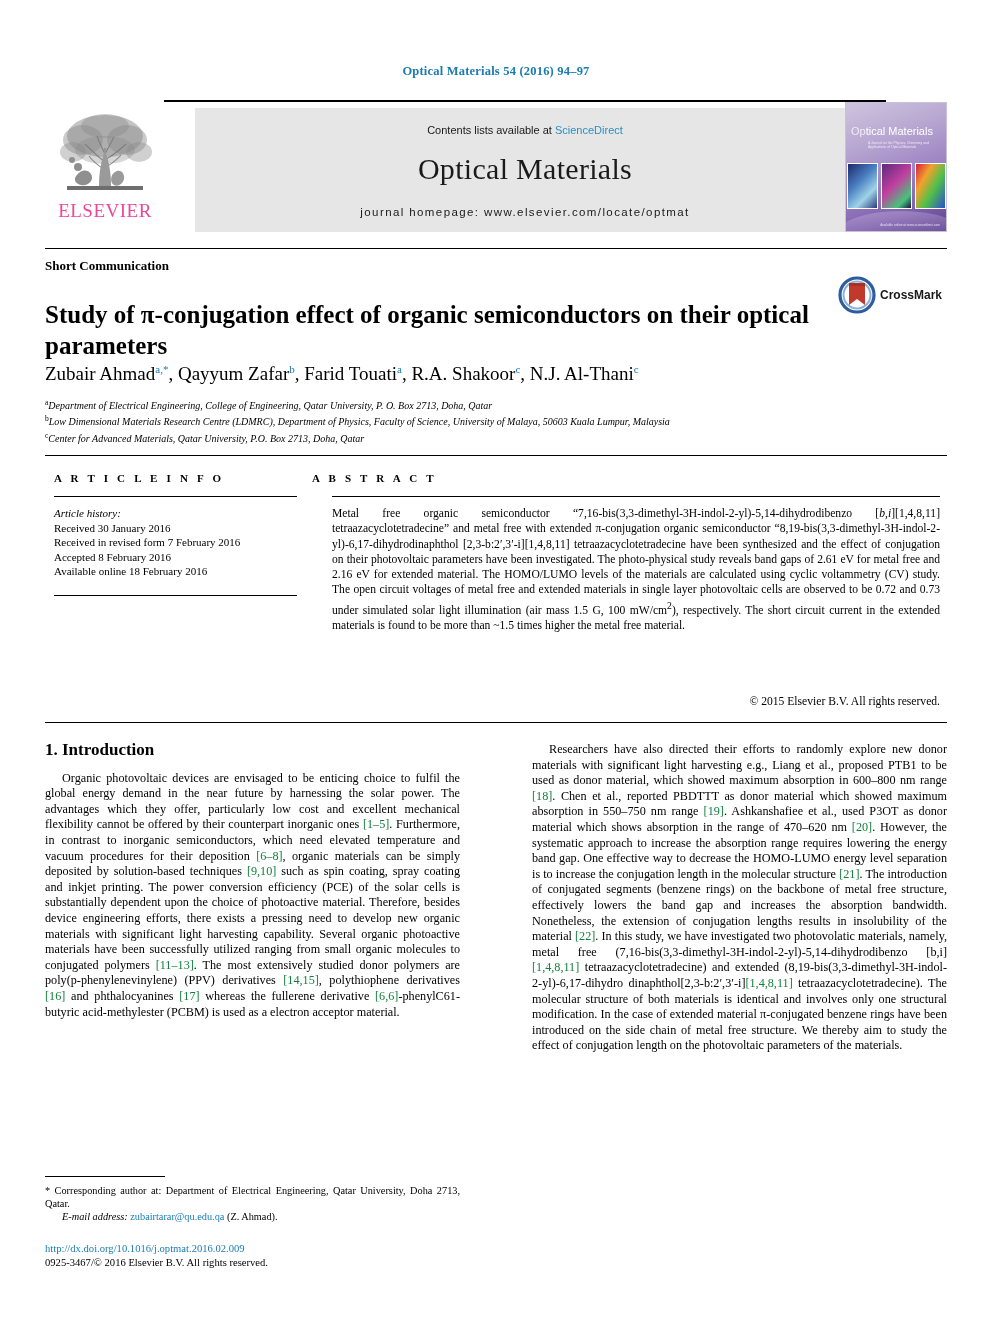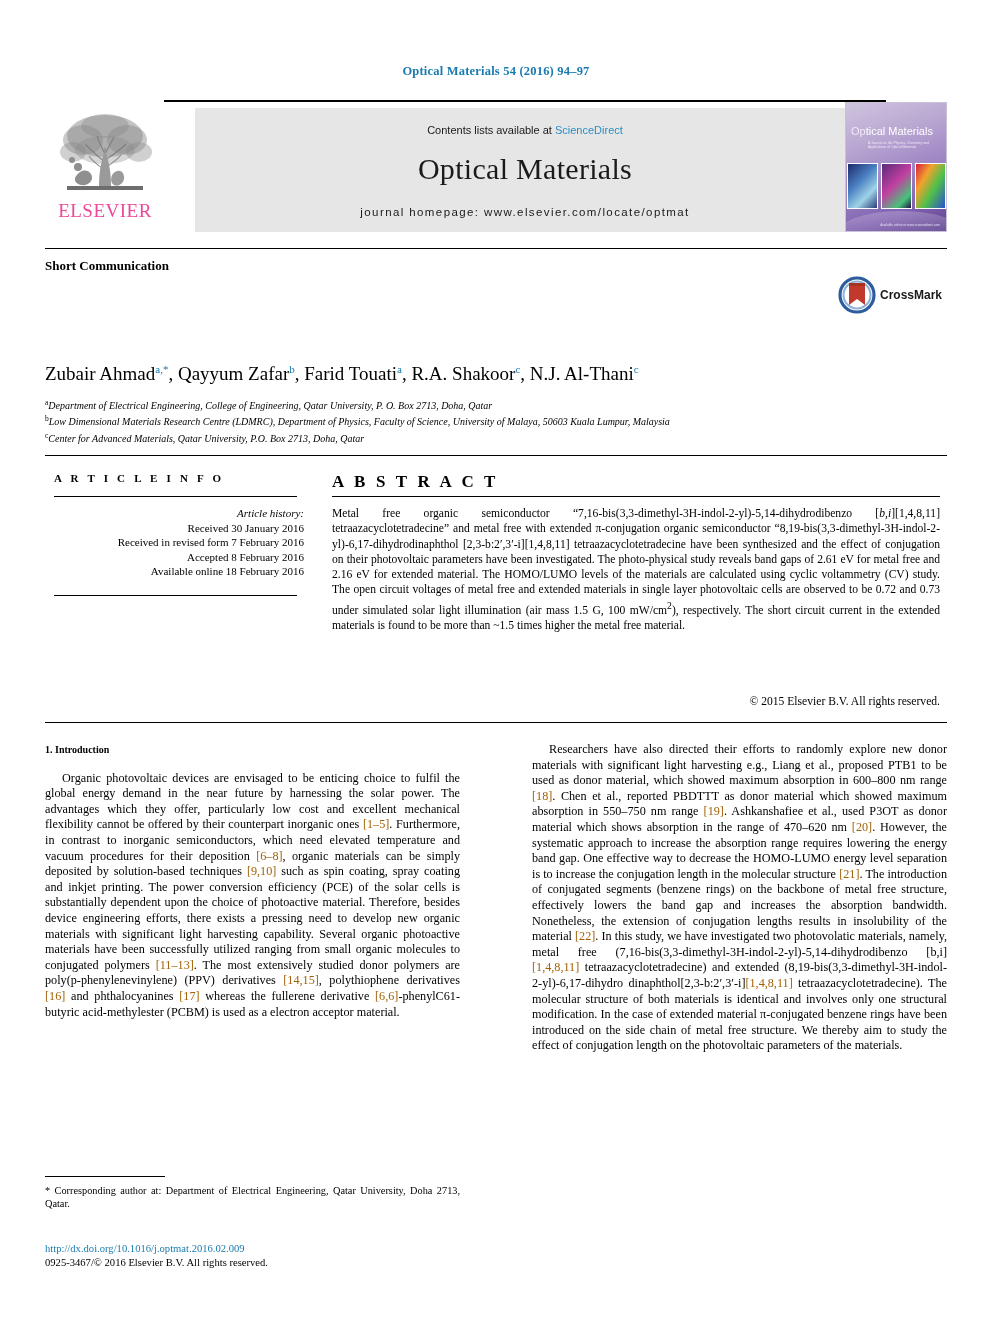--- a/index.html
+++ b/index.html
@@ -282,23 +282,23 @@
     top: 472px;
     left: 54px;
     font-family: "Liberation Serif", serif;
     font-size: 11px;
     font-weight: bold;
     letter-spacing: 3.2px;
   }
   .abs-head {
     position: absolute;
     top: 472px;
-    left: 332px;
-    font-family: "Liberation Serif", serif;
-    font-size: 17px;
+    left: 312px;
+    font-family: "Liberation Serif", serif;
+    font-size: 11px;
     font-weight: bold;
     letter-spacing: 3.2px;
   }
   .info-rule-2 {
     position: absolute;
     top: 496px;
     left: 54px;
     width: 243px;
     height: 1px;
     background: #000;
@@ -312,21 +312,20 @@
     background: #000;
   }
   .history {
     position: absolute;
     top: 506px;
     left: 54px;
     width: 250px;
     font-family: "Liberation Serif", serif;
     font-size: 11px;
     line-height: 14.6px;
-    text-align: right;
   }
   .history .lab { font-style: italic; }
   .kw-rule {
     position: absolute;
     top: 595px;
     left: 54px;
     width: 243px;
     height: 1px;
     background: #000;
   }
@@ -376,26 +375,26 @@
     top: 742px;
     width: 415px;
     font-family: "Liberation Serif", serif;
     font-size: 12.2px;
     line-height: 15.6px;
     text-align: justify;
   }
   .col-left { left: 45px; }
   .col-right { left: 532px; }
   .sec-title {
-    font-size: 10px;
+    font-size: 17px;
     font-weight: bold;
     margin: 0 0 13px 0;
   }
   .col p { margin: 0; text-indent: 17px; }
-  .ref { color: #a16207; }
+  .ref { color: #15803d; }
 
   
   .footnote-rule {
     position: absolute;
     top: 1176px;
     left: 45px;
     width: 120px;
     height: 1px;
     background: #000;
   }
@@ -485,20 +484,21 @@
         <i class="b"></i>
         <i class="c"></i>
       </div>
       <div class="cov-wave"></div>
       <div class="cov-foot">Available online at www.sciencedirect.com</div>
     </div>
   </div>
 
   <div class="title-rule"></div>
   <div class="section-type">Short Communication</div>
+  <h1 class="paper-title">Study of π-conjugation effect of organic semiconductors on their optical parameters</h1>
 
   <div class="crossmark">
     <svg class="cm-badge" viewBox="0 0 38 38" xmlns="http://www.w3.org/2000/svg">
       <circle cx="19" cy="19" r="18" fill="#ffffff"></circle>
       <circle cx="19" cy="19" r="17" fill="none" stroke="#2e5d9e" stroke-width="3.2"></circle>
       <circle cx="19" cy="19" r="13.5" fill="none" stroke="#8fb0d8" stroke-width="2"></circle>
       <path d="M11 7 h16 v22 l-8 -6 l-8 6 Z" fill="#c0392b"></path>
       <path d="M11 7 h16 v3 h-16 Z" fill="#a9311f"></path>
     </svg>
     <div class="cm-label">CrossMark</div>
@@ -543,20 +543,25 @@
     <p>Organic photovoltaic devices are envisaged to be enticing choice to fulfil the global energy demand in the near future by harnessing the solar power. The advantages which they offer, particularly low cost and excellent mechanical flexibility cannot be offered by their counterpart inorganic ones <span class="ref">[1–5]</span>. Furthermore, in contrast to inorganic semiconductors, which need elevated temperature and vacuum procedures for their deposition <span class="ref">[6–8]</span>, organic materials can be simply deposited by solution-based techniques <span class="ref">[9,10]</span> such as spin coating, spray coating and inkjet printing. The power conversion efficiency (PCE) of the solar cells is substantially dependent upon the choice of photoactive material. Therefore, besides device engineering efforts, there exists a pressing need to develop new organic materials with significant light harvesting capability. Several organic photoactive materials have been successfully utilized ranging from small organic molecules to conjugated polymers <span class="ref">[11–13]</span>. The most extensively studied donor polymers are poly(p-phenylenevinylene) (PPV) derivatives <span class="ref">[14,15]</span>, polythiophene derivatives <span class="ref">[16]</span> and phthalocyanines <span class="ref">[17]</span> whereas the fullerene derivative <span class="ref">[6,6]</span>-phenylC61-butyric acid-methylester (PCBM) is used as a electron acceptor material.</p>
   </div>
 
   <div class="col col-right">
     <p>Researchers have also directed their efforts to randomly explore new donor materials with significant light harvesting e.g., Liang et al., proposed PTB1 to be used as donor material, which showed maximum absorption in 600–800 nm range <span class="ref">[18]</span>. Chen et al., reported PBDTTT as donor material which showed maximum absorption in 550–750 nm range <span class="ref">[19]</span>. Ashkanshafiee et al., used P3OT as donor material which shows absorption in the range of 470–620 nm <span class="ref">[20]</span>. However, the systematic approach to increase the absorption range requires lowering the energy band gap. One effective way to decrease the HOMO-LUMO energy level separation is to increase the conjugation length in the molecular structure <span class="ref">[21]</span>. The introduction of conjugated segments (benzene rings) on the backbone of metal free structure, effectively lowers the band gap and increases the absorption bandwidth. Nonetheless, the extension of conjugation lengths results in insolubility of the material <span class="ref">[22]</span>. In this study, we have investigated two photovolatic materials, namely, metal free (7,16-bis(3,3-dimethyl-3H-indol-2-yl)-5,14-dihydrodibenzo [b,i]<span class="ref">[1,4,8,11]</span> tetraazacyclotetradecine) and extended (8,19-bis(3,3-dimethyl-3H-indol-2-yl)-6,17-dihydro dinaphthol[2,3-b:2′,3′-i]<span class="ref">[1,4,8,11]</span> tetraazacyclotetradecine). The molecular structure of both materials is identical and involves only one structural modification. In the case of extended material π-conjugated benzene rings have been introduced on the side chain of metal free structure. We thereby aim to study the effect of conjugation length on the photovoltaic parameters of the materials.</p>
   </div>
 
   <div class="footnote-rule"></div>
   <div class="footnote">
     <div>* Corresponding author at: Department of Electrical Engineering, Qatar University, Doha 2713, Qatar.</div>
+    <div style="text-indent:17px;">
+      <span class="email-lab">E-mail address:</span>
+      <span class="link">zubairtarar@qu.edu.qa</span>
+      <span>(Z. Ahmad).</span>
+    </div>
   </div>
 
   <div class="pub-footer">
     <div class="doi">http://dx.doi.org/10.1016/j.optmat.2016.02.009</div>
     <div>0925-3467/© 2016 Elsevier B.V. All rights reserved.</div>
   </div>
 
 </div>
 
 </body></html>

